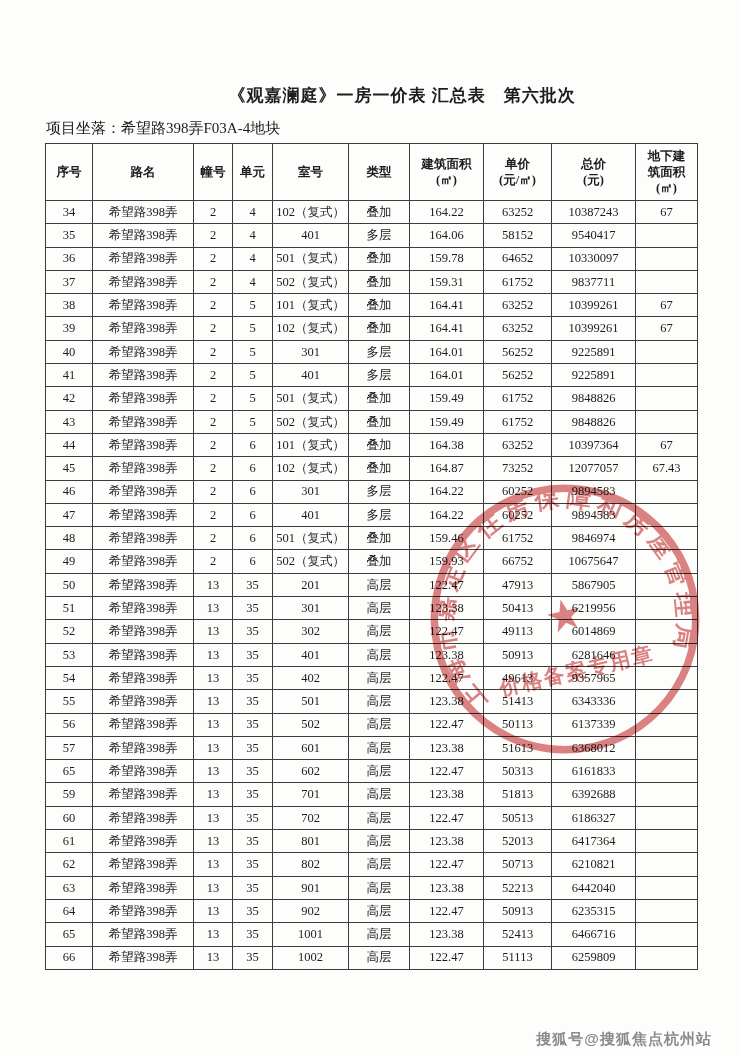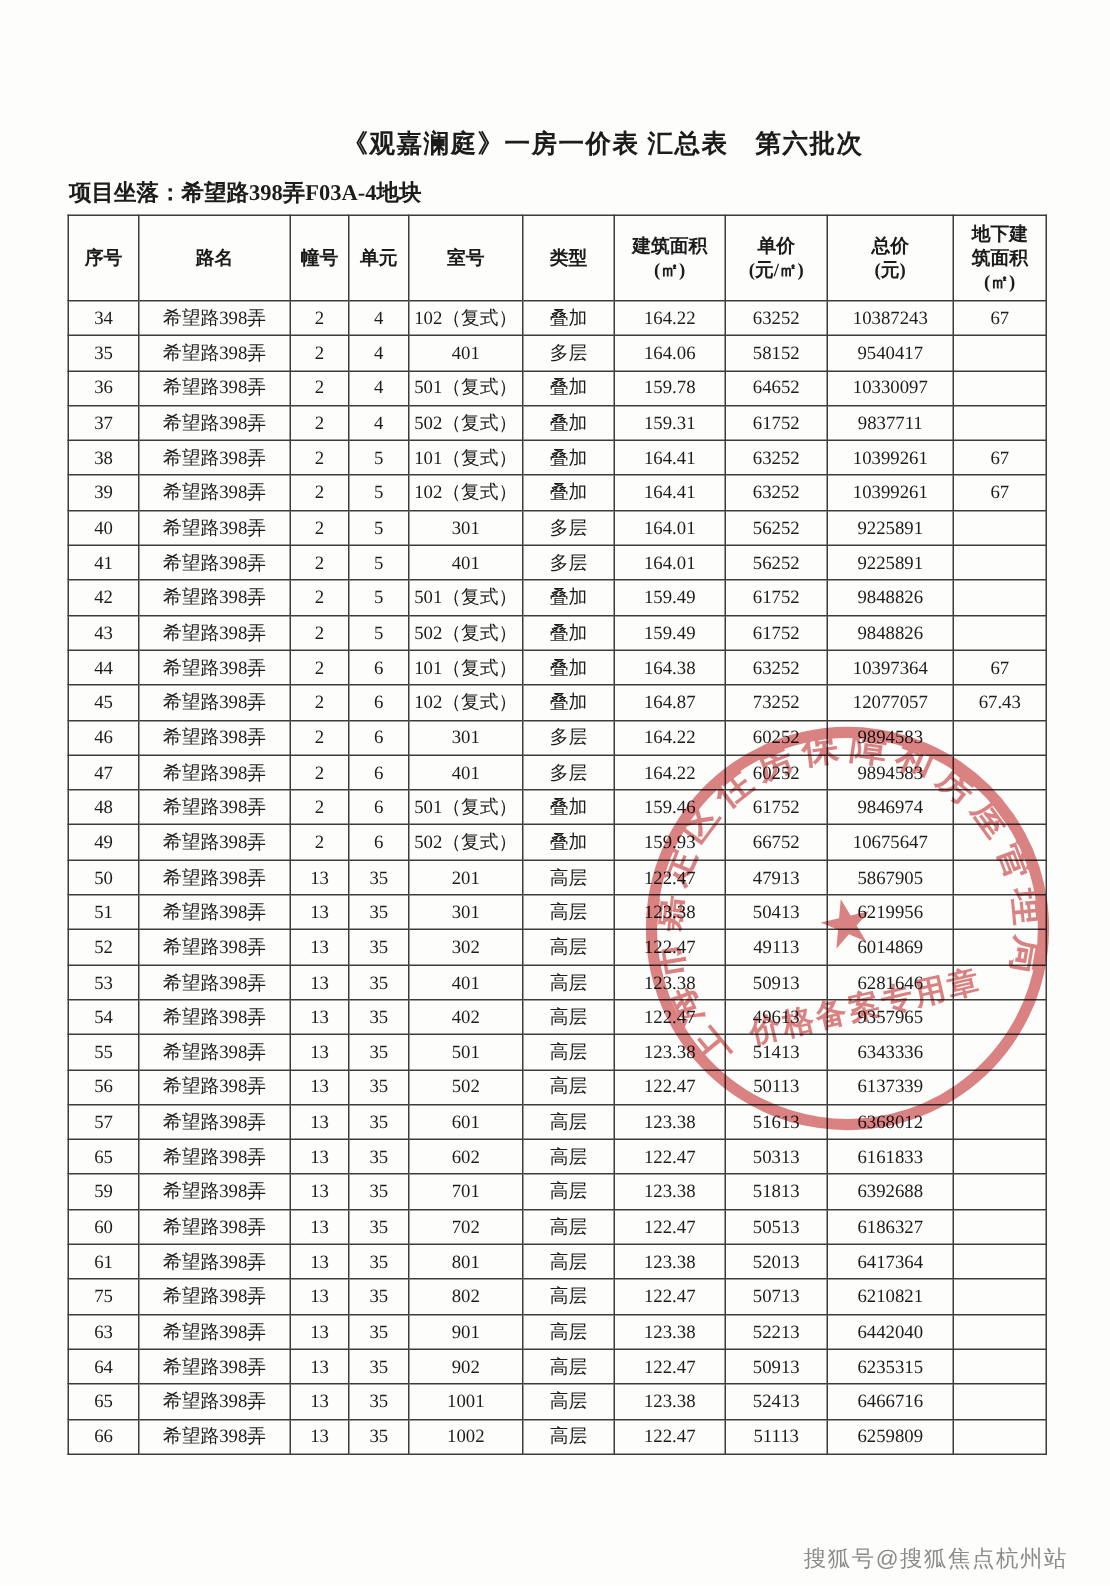--- a/index.html
+++ b/index.html
@@ -11,21 +11,21 @@
     color:#1c1c1c;
     overflow:hidden;
   }
   .doc-title {
     position:absolute; top:84px; left:0; width:740px;
     text-align:center;
     font-size:17px; font-weight:bold; letter-spacing:1px;margin-left:32px;
   }
   .doc-subtitle {
     position:absolute; top:119px; left:46px;
-    font-size:15px; font-weight:bold;
+    font-size:15px; font-weight:normal;
   }
   table.price-table {
     position:absolute; top:143px; left:45px;
     width:652px;
     border-collapse:collapse;
     table-layout:fixed;
   }
   .price-table th, .price-table td {
     border:1px solid #3c3c3c;
     text-align:center;
@@ -54,21 +54,21 @@
     opacity:0.6;
     transform:rotate(-13deg);
     mix-blend-mode:multiply;
     pointer-events:none;
   }
   .footer-watermark {
     position:absolute;
     right:28px; bottom:8px;
     font-family:"Liberation Sans", sans-serif;
     font-size:15px;
-    font-weight:normal;
+    font-weight:bold;
     color:#8b8b8b;
     letter-spacing:1px;
   }
 </style>
 </head>
 <body>
 
 <div class="doc-title">《观嘉澜庭》一房一价表 汇总表　第六批次</div>
 <div class="doc-subtitle">项目坐落：希望路398弄F03A-4地块</div>
 
@@ -435,21 +435,21 @@
         <td>13</td>
         <td>35</td>
         <td>801</td>
         <td>高层</td>
         <td>123.38</td>
         <td>52013</td>
         <td>6417364</td>
         <td></td>
       </tr>
       <tr>
-        <td>75</td>
+        <td>62</td>
         <td>希望路398弄</td>
         <td>13</td>
         <td>35</td>
         <td>802</td>
         <td>高层</td>
         <td>122.47</td>
         <td>50713</td>
         <td>6210821</td>
         <td></td>
       </tr>

